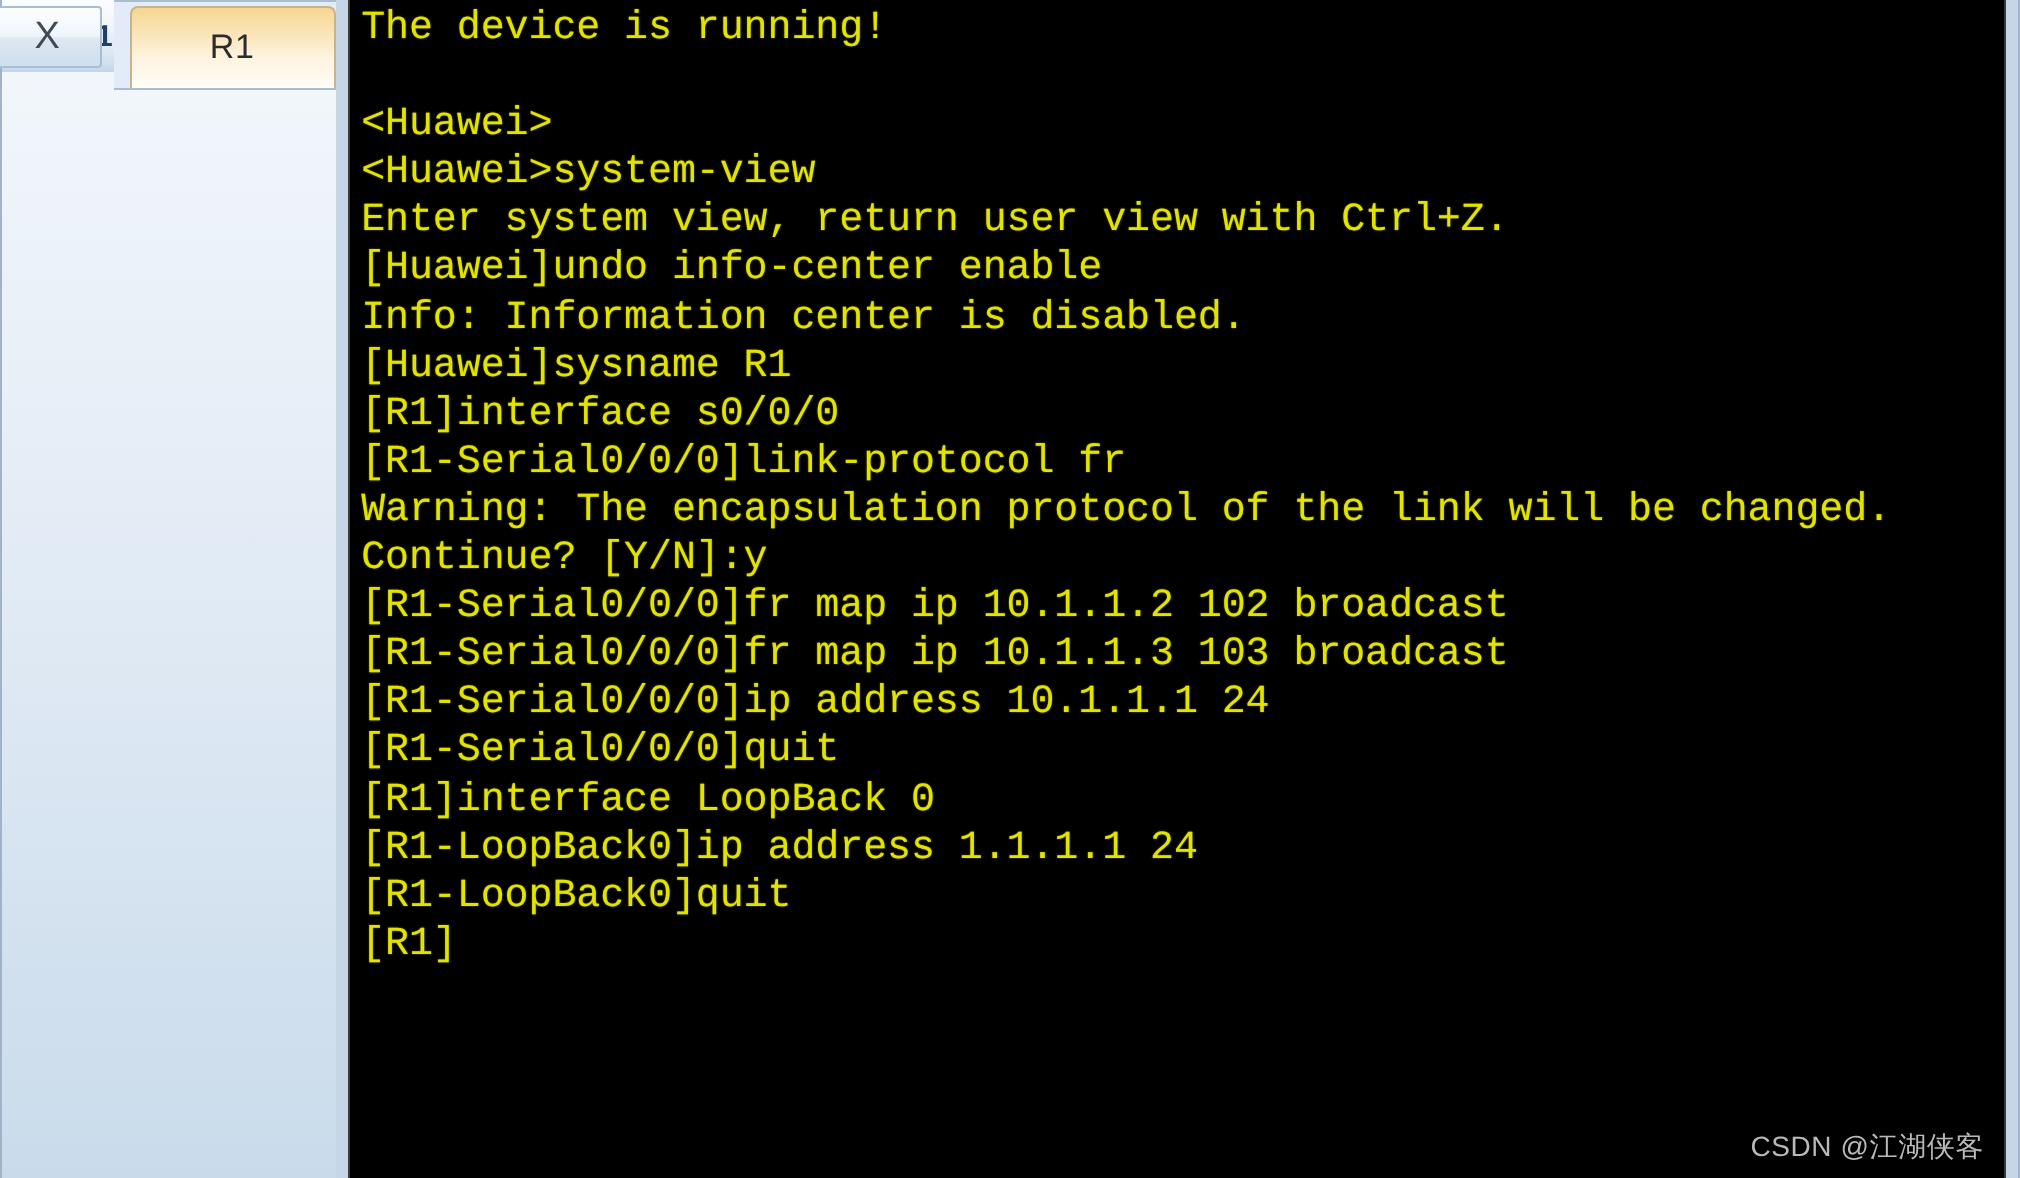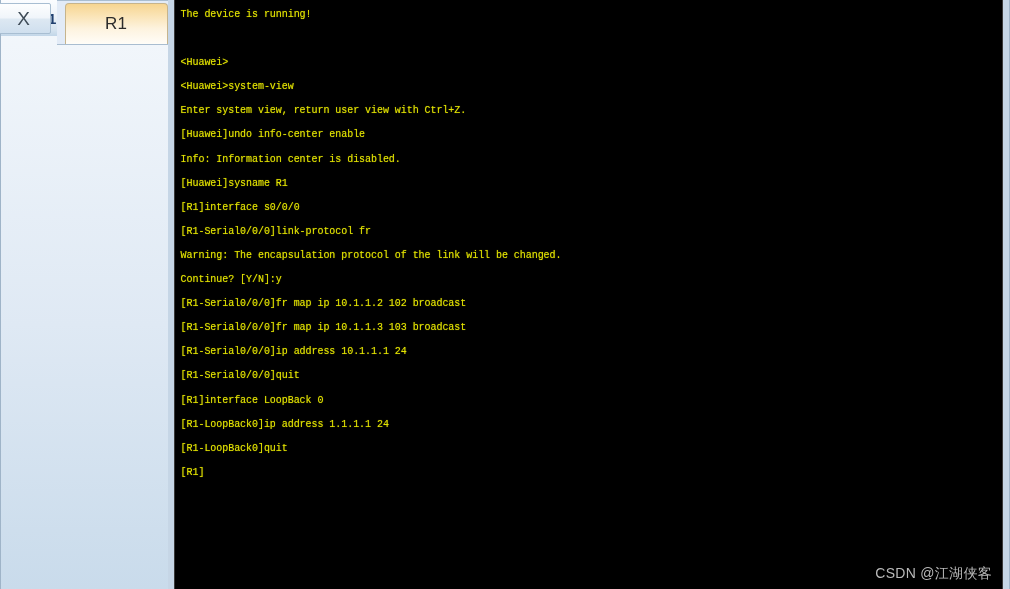--- a/index.html
+++ b/index.html
@@ -160,21 +160,21 @@
     border-left: 1px solid #3a3a3a;
     border-right: 1px solid #3a3a3a;
   }
   .term-text {
     position: absolute;
     left: 6px;
     top: 3px;
     margin: 0;
     color: #e3e300;
     font-family: "Liberation Mono", "DejaVu Sans Mono", monospace;
-    font-size: 10px;
+    font-size: 20px;
     line-height: 24.1px;
     letter-spacing: -0.05px;
     white-space: pre;
     text-shadow: 0 0 1px rgba(220,220,0,.55);
   }
   .watermark {
     position: absolute;
     right: 10px;
     bottom: 6px;
     color: #b9b9b9;

